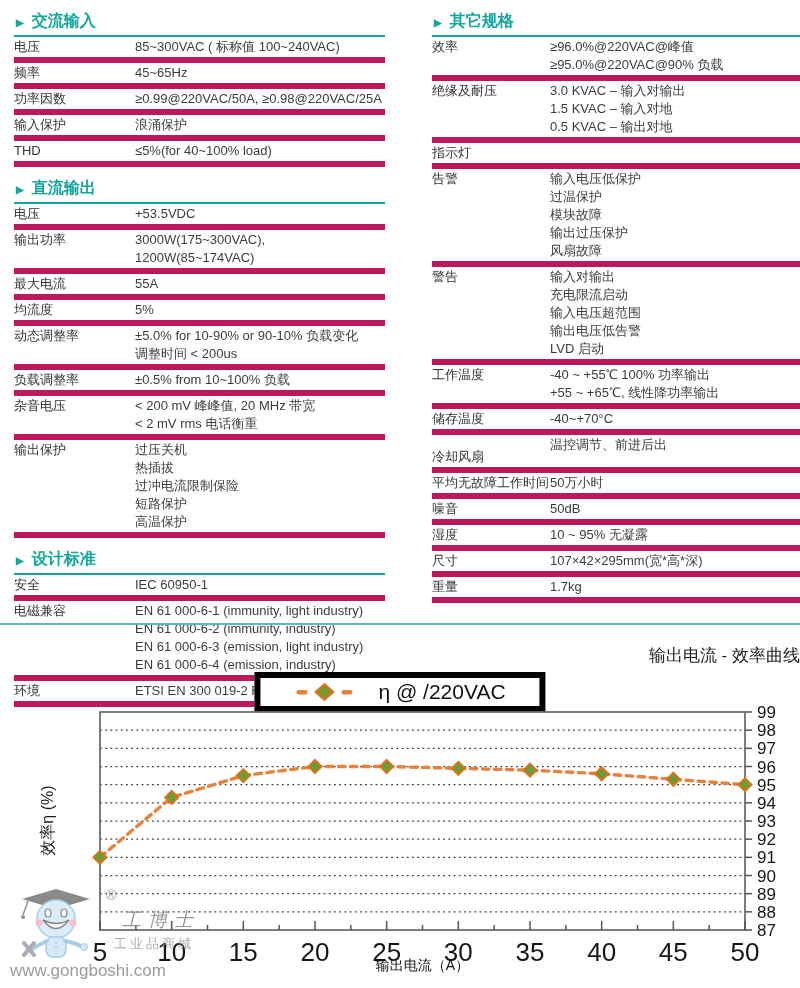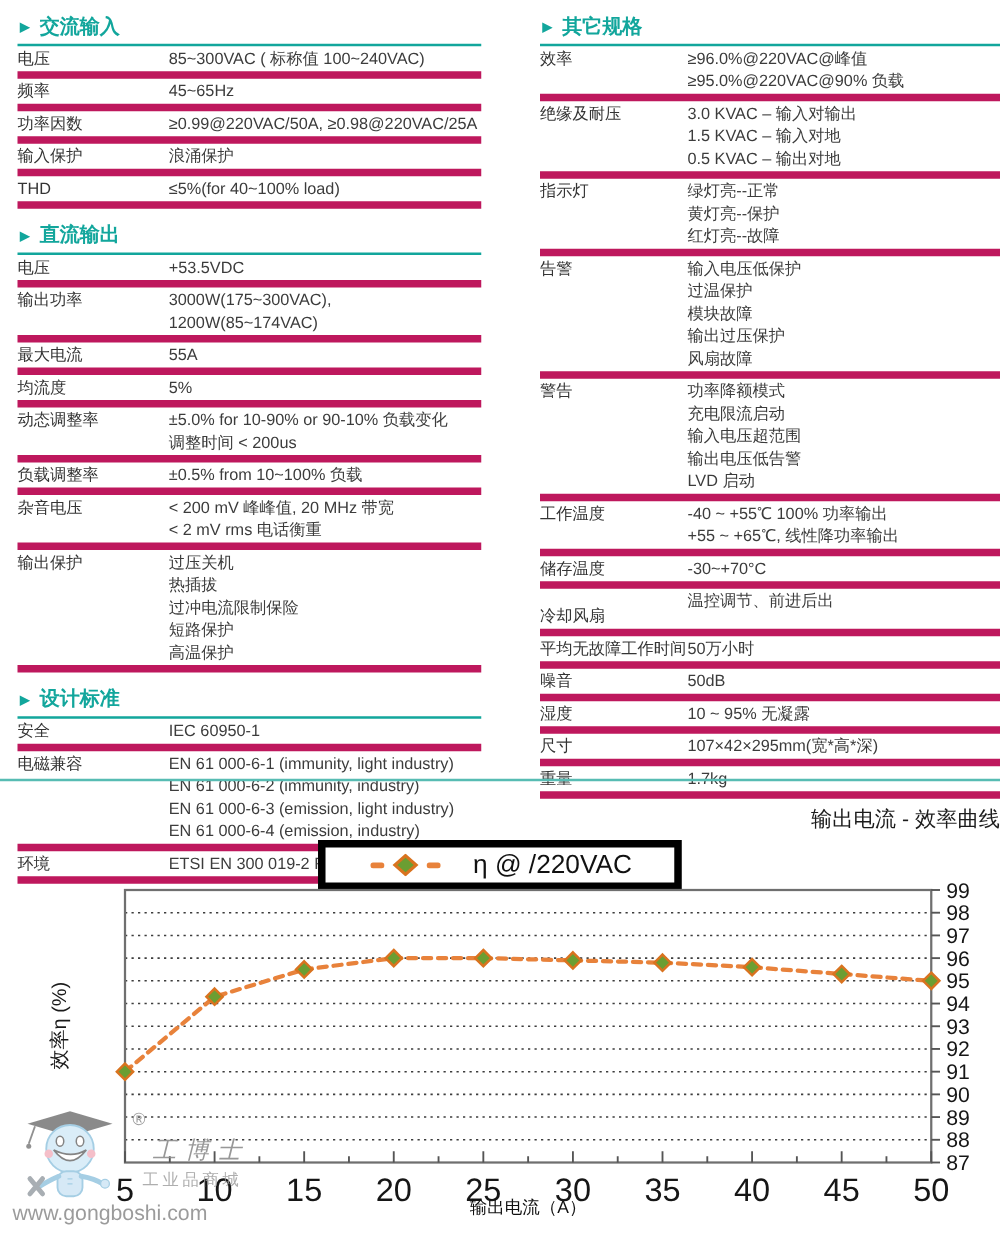--- a/index.html
+++ b/index.html
@@ -191,57 +191,52 @@
         <div class="row">
           <div class="label" style="width: 118px;">绝缘及耐压</div>
           <div class="value">
             <div>3.0 KVAC – 输入对输出</div>
             <div>1.5 KVAC – 输入对地</div>
             <div>0.5 KVAC – 输出对地</div>
           </div>
         </div>
         <div class="row">
           <div class="label" style="width: 118px;">指示灯</div>
-          <div class="value">
-            <div>绿灯亮--正常</div>
-            <div>黄灯亮--保护</div>
-            <div>红灯亮--故障</div>
-          </div>
         </div>
         <div class="row">
           <div class="label" style="width: 118px;">告警</div>
           <div class="value">
             <div>输入电压低保护</div>
             <div>过温保护</div>
             <div>模块故障</div>
             <div>输出过压保护</div>
             <div>风扇故障</div>
           </div>
         </div>
         <div class="row">
           <div class="label" style="width: 118px;">警告</div>
           <div class="value">
-            <div>功率降额模式</div>
+            <div>输入对输出</div>
             <div>充电限流启动</div>
             <div>输入电压超范围</div>
             <div>输出电压低告警</div>
             <div>LVD 启动</div>
           </div>
         </div>
         <div class="row">
           <div class="label" style="width: 118px;">工作温度</div>
           <div class="value">
             <div>-40 ~ +55℃ 100% 功率输出</div>
             <div>+55 ~ +65℃, 线性降功率输出</div>
           </div>
         </div>
         <div class="row">
           <div class="label" style="width: 118px;">储存温度</div>
           <div class="value">
-            <div>-30~+70°C</div>
+            <div>-40~+70°C</div>
           </div>
         </div>
         <div class="row">
           <div class="label" style="width: 118px; margin-top: 12px;">冷却风扇</div>
           <div class="value">
             <div>温控调节、前进后出</div>
           </div>
         </div>
         <div class="row">
           <div class="label" style="width: 118px;">平均无故障工作时间</div>

